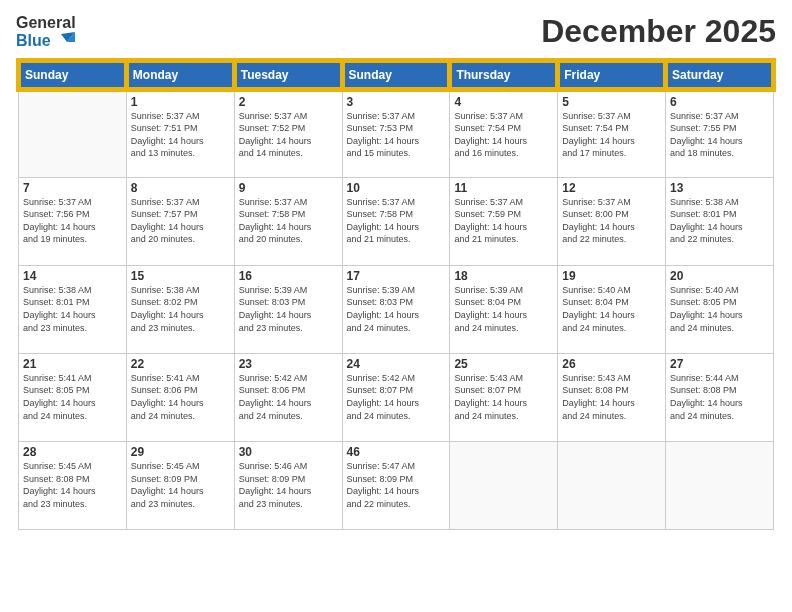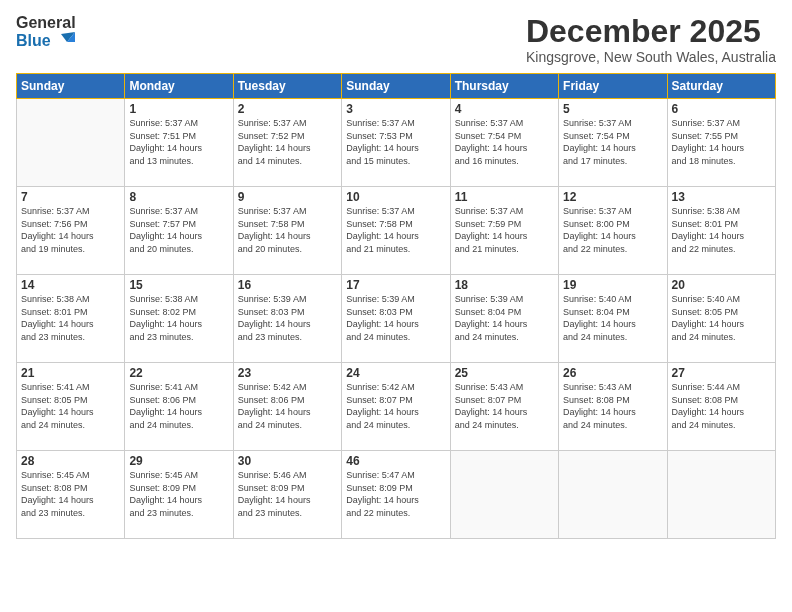--- a/index.html
+++ b/index.html
@@ -48,21 +48,21 @@
       width: 100%;
       table-layout: fixed;
     }
     .calendar th {
       background: #2b6cb8;
       color: white;
       font-size: 12px;
       font-weight: bold;
       padding: 5px 4px;
       text-align: left;
-      border: 1px solid #eab308;
+      border: 5px solid #eab308;
     }
     .calendar td {
       vertical-align: top;
       padding: 3px 4px;
       border: 1px solid #ccc;
       font-size: 9.5px;
       color: #333;
       height: 88px;
     }
     .day-num {
@@ -93,21 +93,20 @@
         Blue
         <svg width="22" height="18" viewBox="0 0 22 18">
           <polygon points="8,2 22,0 14,10" fill="#1a6faf"></polygon>
           <polygon points="14,10 22,0 22,10" fill="#2980d9"></polygon>
         </svg>
       </span>
     </div>
   </div>
     <div class="title-block">
       <div class="month-title">December 2025</div>
-      <div class="subtitle">Kingsgrove, New South Wales, Australia</div>
     </div>
   </div>
 
   <table class="calendar">
     <thead>
       <tr>
         <th>Sunday</th>
         <th>Monday</th>
         <th>Tuesday</th>
         <th>Sunday</th>

